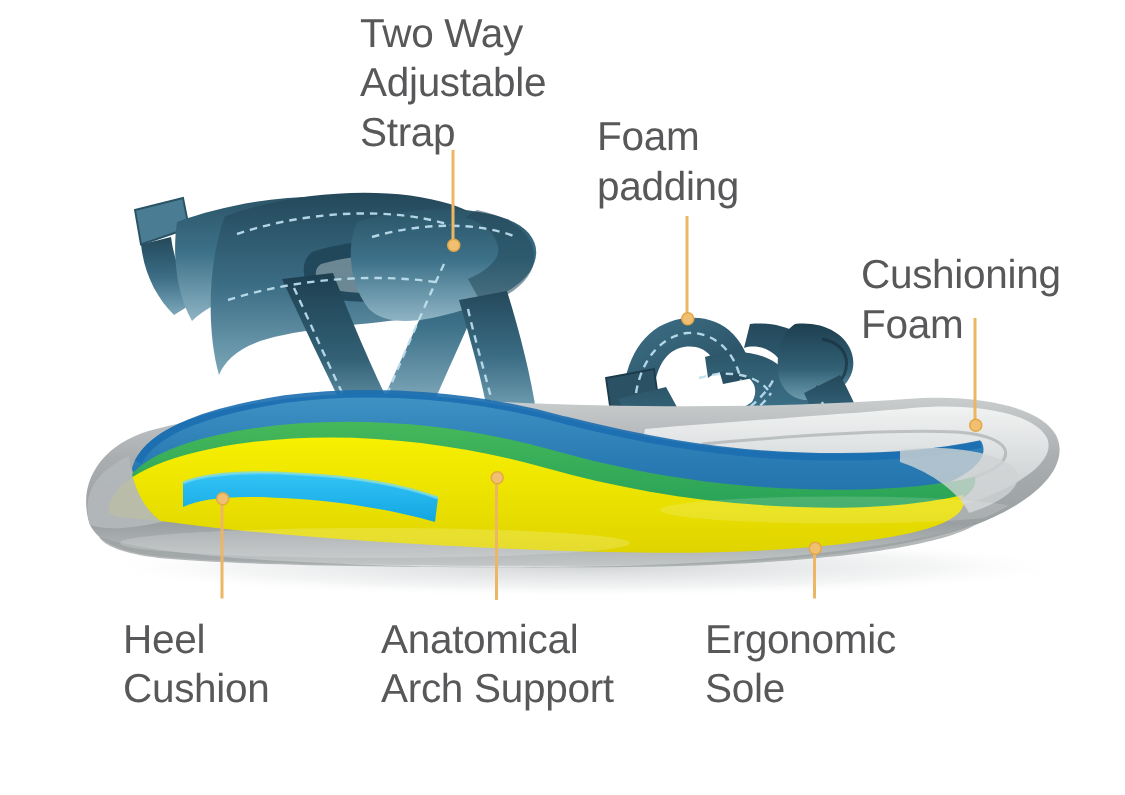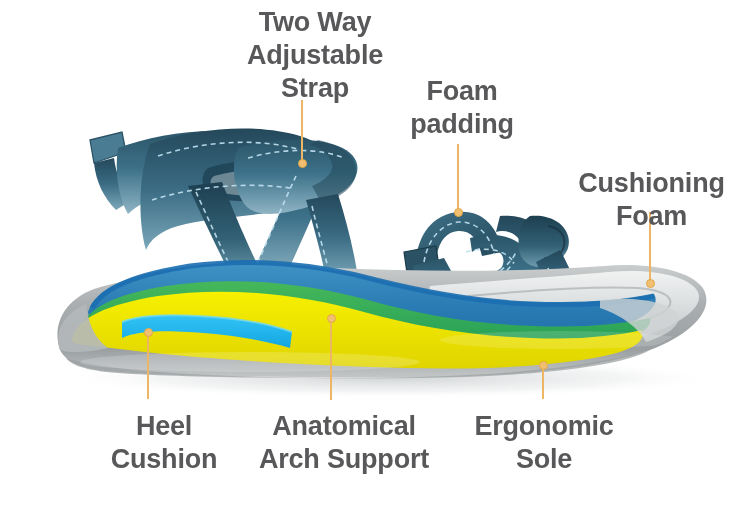--- a/index.html
+++ b/index.html
@@ -18,24 +18,24 @@
     background: #ffffff;
     overflow: hidden;
   }
 
   
   .callout-label {
     position: absolute;
     color: #58585a;
     font-size: 27px;
     line-height: 33px;
-    text-align: center;
+    text-align: left;
     white-space: pre-line;
     letter-spacing: -0.2px;
-    font-weight: 700;
+    font-weight: 400;
   }
 
   
   .leader {
     position: absolute;
     width: 2px;
     background: #edb664;
   }
   .leader-dot {
     position: absolute;
@@ -319,21 +319,21 @@
   <div class="callout-label" style="left:240px; top:6px; width:150px;">Two Way
 Adjustable
 Strap</div>
 
   <div class="callout-label" style="left:398px; top:75px; width:128px;">Foam
 padding</div>
 
   <div class="callout-label" style="left:574px; top:143px; width:155px;margin-top:24px;">Cushioning
 Foam</div>
 
-  <div class="callout-label" style="left:96px; top:410px; width:136px;">Heel
+  <div class="callout-label" style="left:82px; top:410px; width:136px;">Heel
 Cushion</div>
 
   <div class="callout-label" style="left:254px; top:410px; width:180px;">Anatomical
 Arch Support</div>
 
   <div class="callout-label" style="left:470px; top:410px; width:148px;">Ergonomic
 Sole</div>
 
 </div>
 

